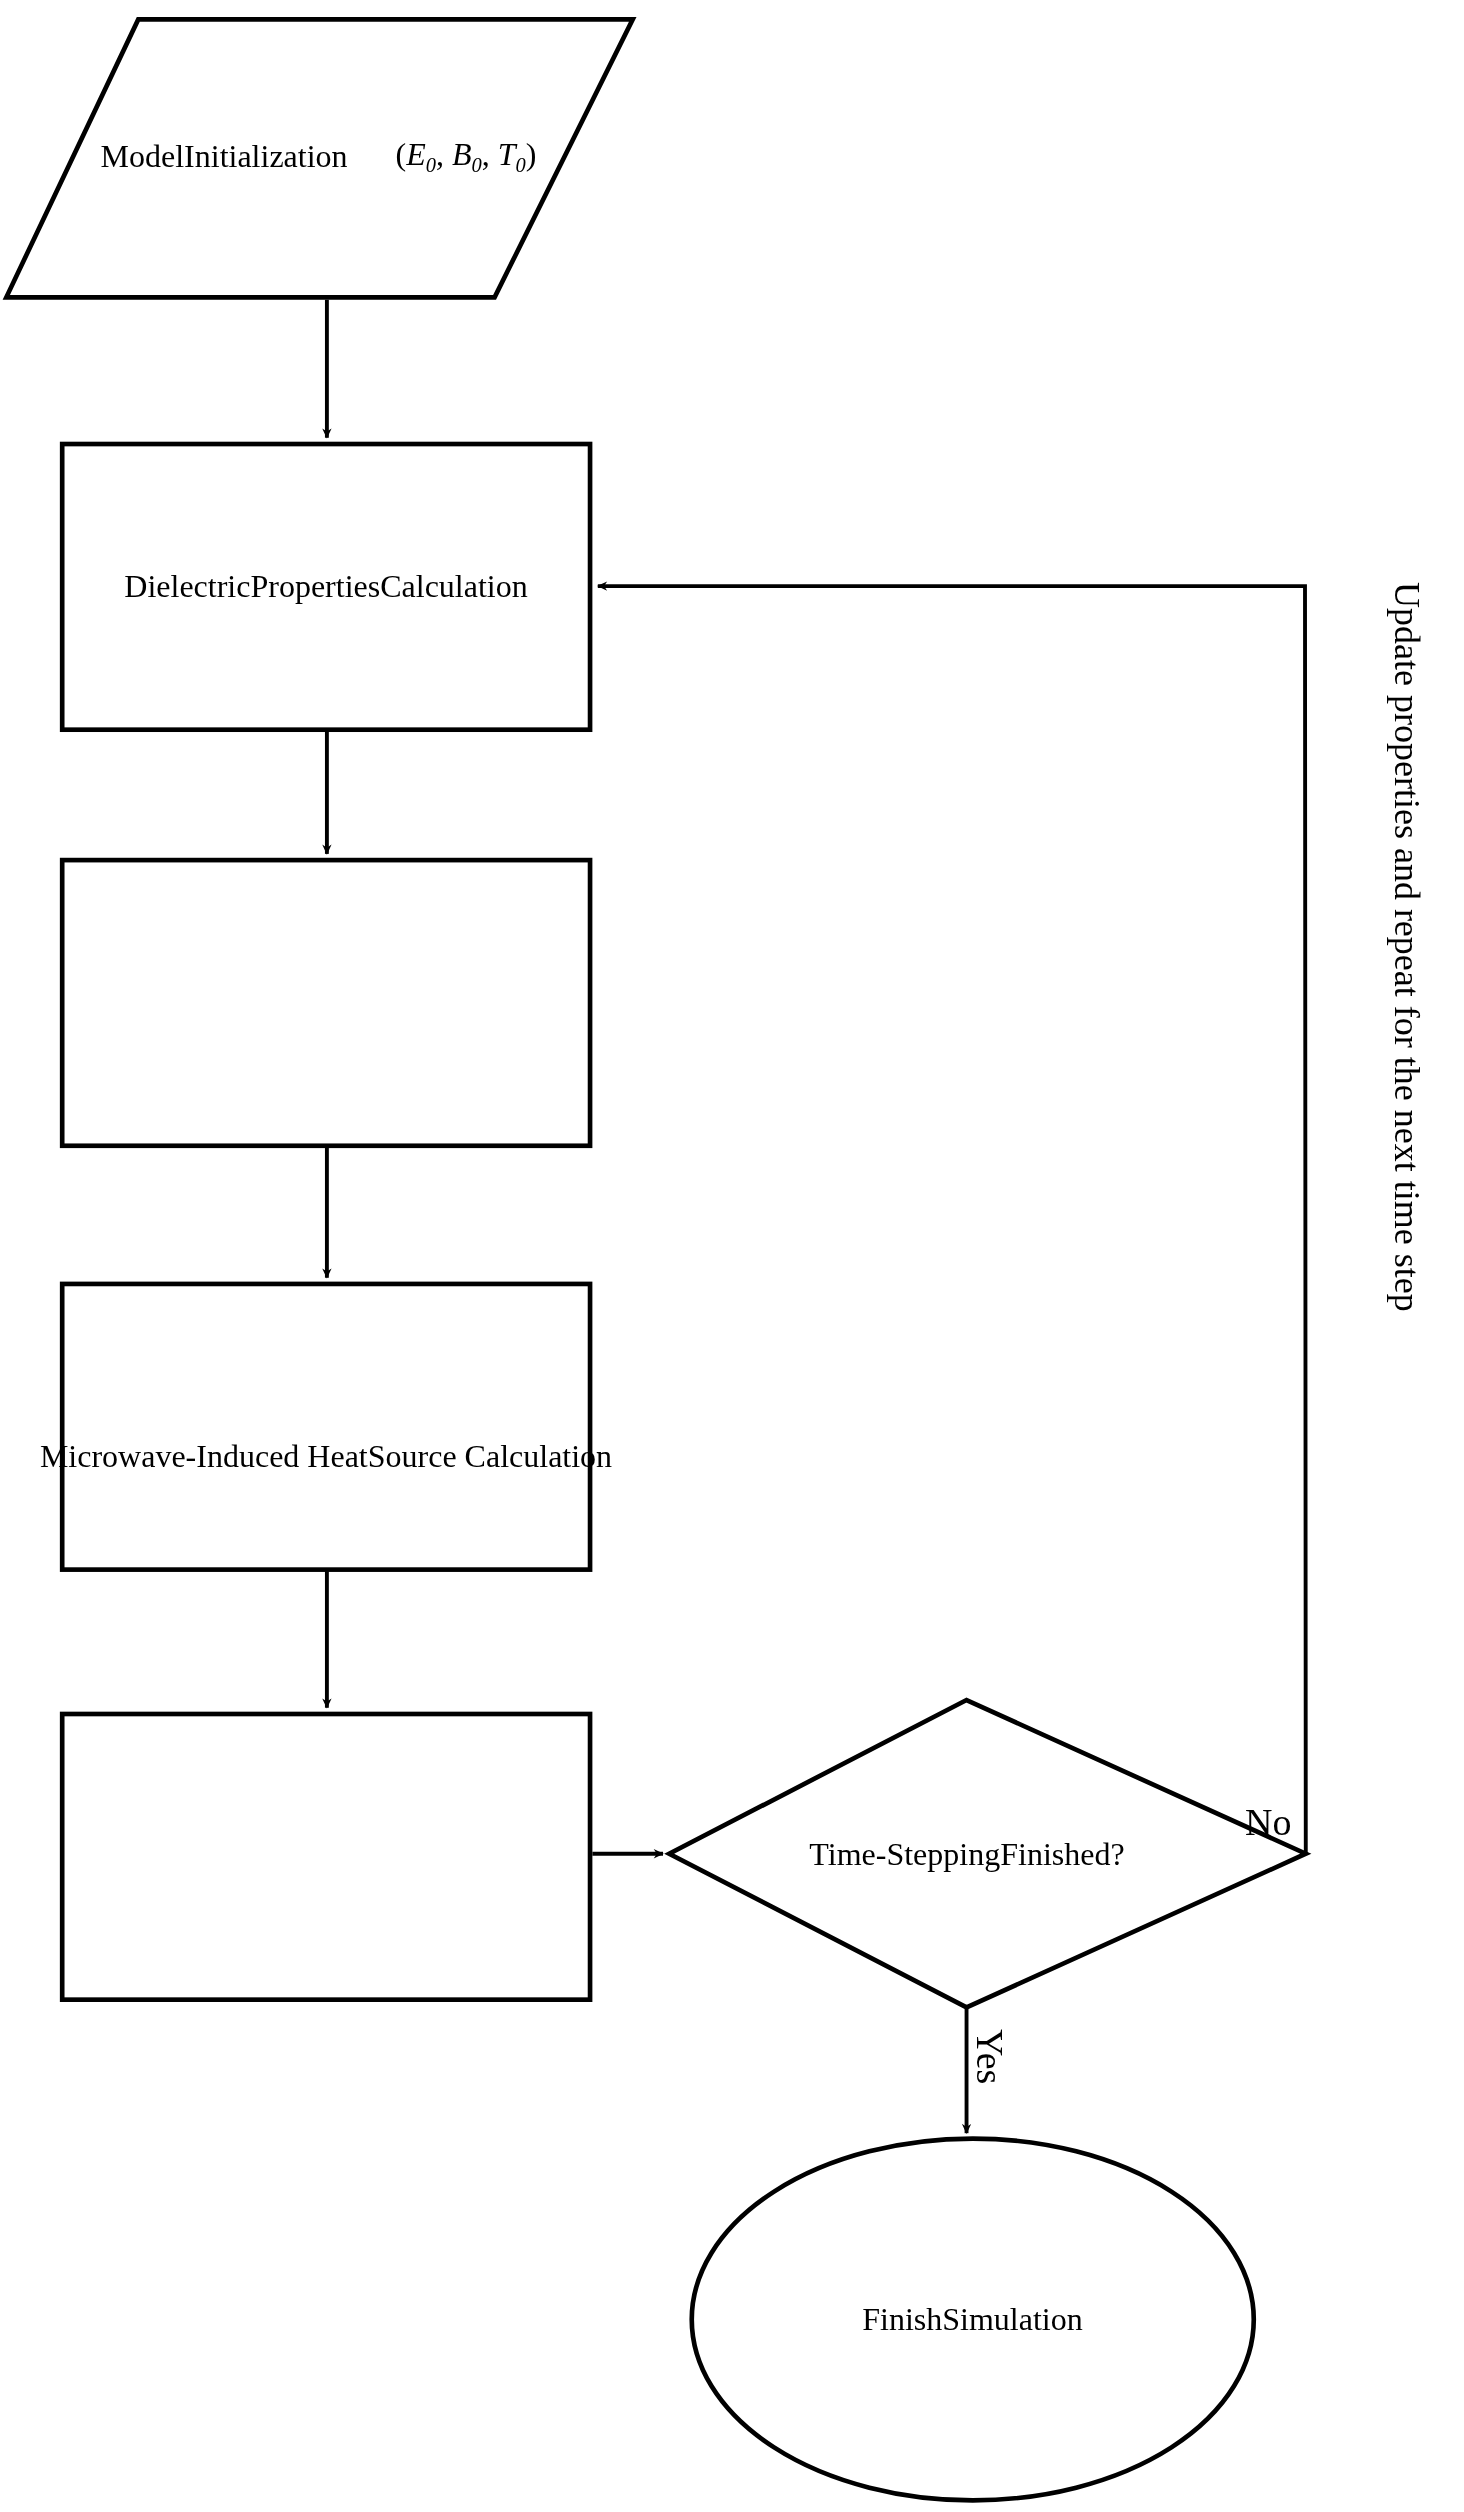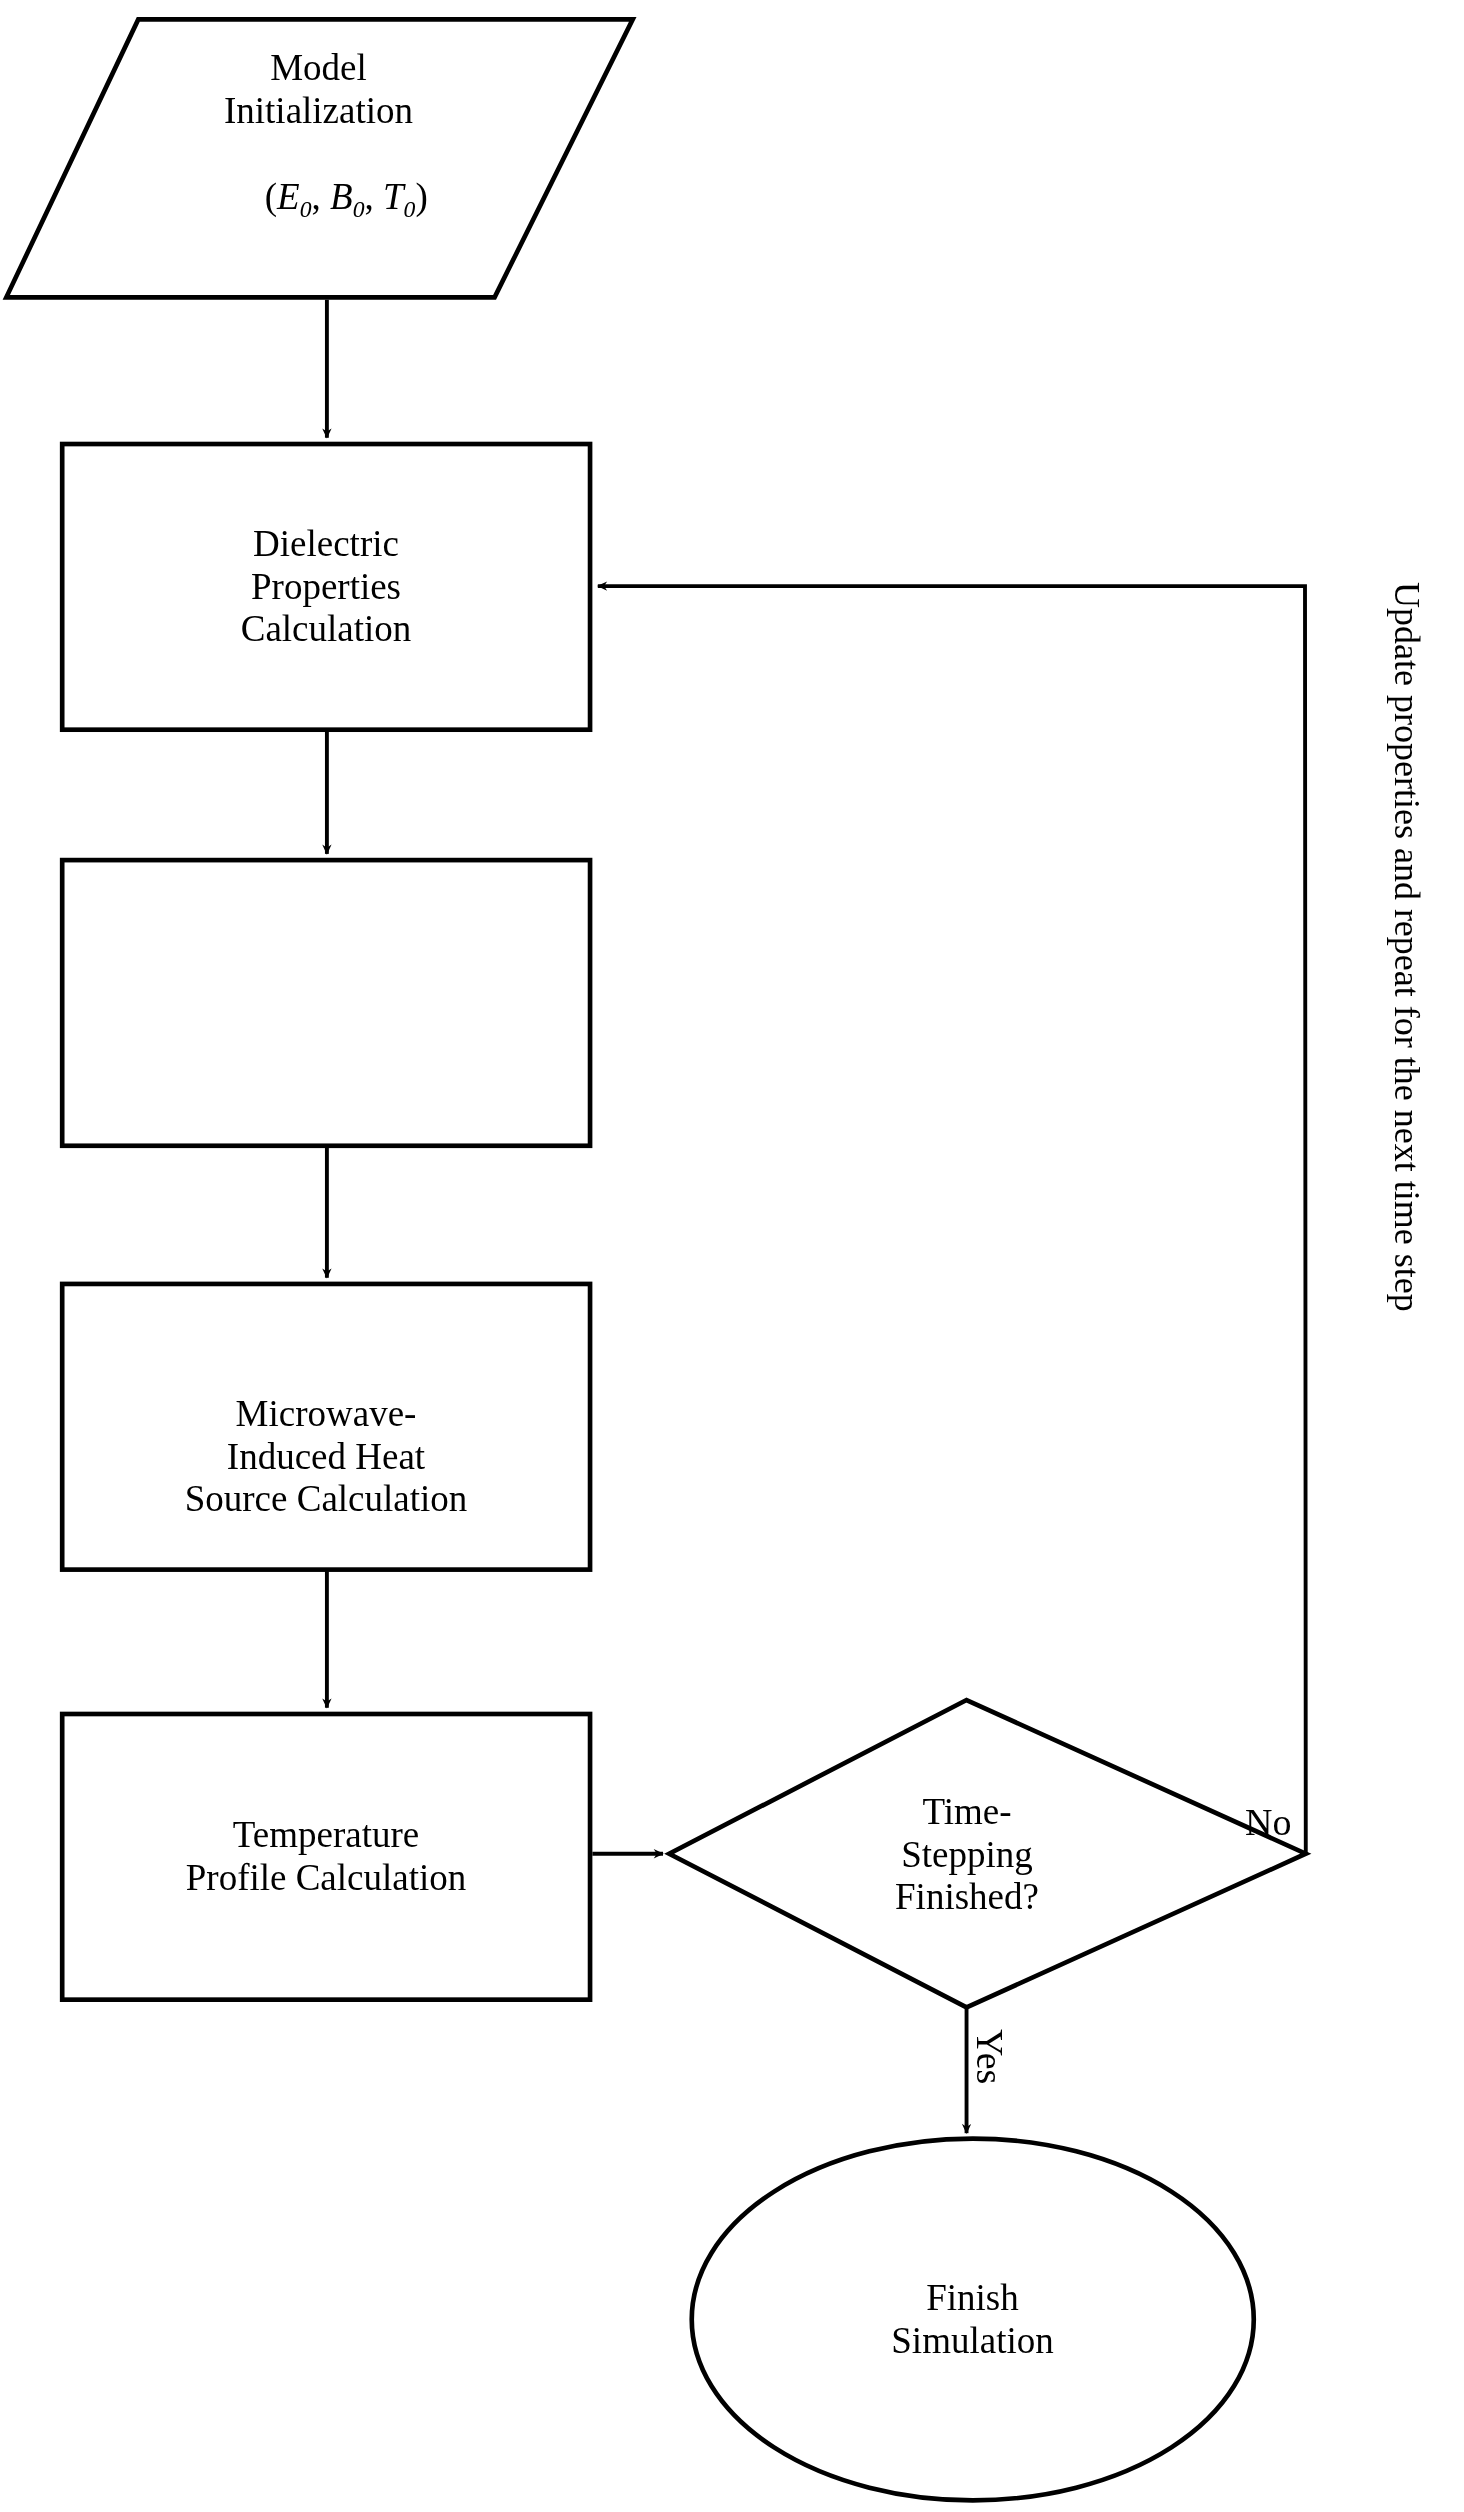--- a/index.html
+++ b/index.html
@@ -20,27 +20,27 @@
   svg.layer {
     position: absolute;
     top: 0;
     left: 0;
     width: 1465px;
     height: 2512px;
   }
   .node-text {
     position: absolute;
     display: flex;
-    flex-direction: column;
+    flex-direction: row;
     align-items: center;
     justify-content: center;
     text-align: center;
     color: #000000;
     font-family: "Liberation Serif", "DejaVu Serif", serif;
-    font-size: 37px;
+    font-size: 32px;
     line-height: 1.16;
     white-space: pre;
     pointer-events: none;
   }
   .node-text .ln { display: block; }
   .edge-label {
     position: absolute;
     color: #000000;
     font-family: "Liberation Serif", "DejaVu Serif", serif;
     font-size: 38px;
@@ -123,24 +123,20 @@
     <span class="ln">Calculation</span>
   </div>
 
 
   <div class="node-text" style="left:62px; top:1314px; width:528px; height:286px;">
     <span class="ln">Microwave-</span>
     <span class="ln">Induced Heat</span>
     <span class="ln">Source Calculation</span>
   </div>
 
-  <div class="node-text" style="left:62px; top:1714px; width:528px; height:286px;">
-    <span class="ln">Temperature</span>
-    <span class="ln">Profile Calculation</span>
-  </div>
 
   <div class="node-text" style="left:693px; top:2211px; width:559px; height:217px;">
     <span class="ln">Finish</span>
     <span class="ln">Simulation</span>
   </div>
 
   <div class="node-text" style="left:765px; top:1712px; width:404px; height:286px;">
     <span class="ln">Time-</span>
     <span class="ln">Stepping</span>
     <span class="ln">Finished?</span>

